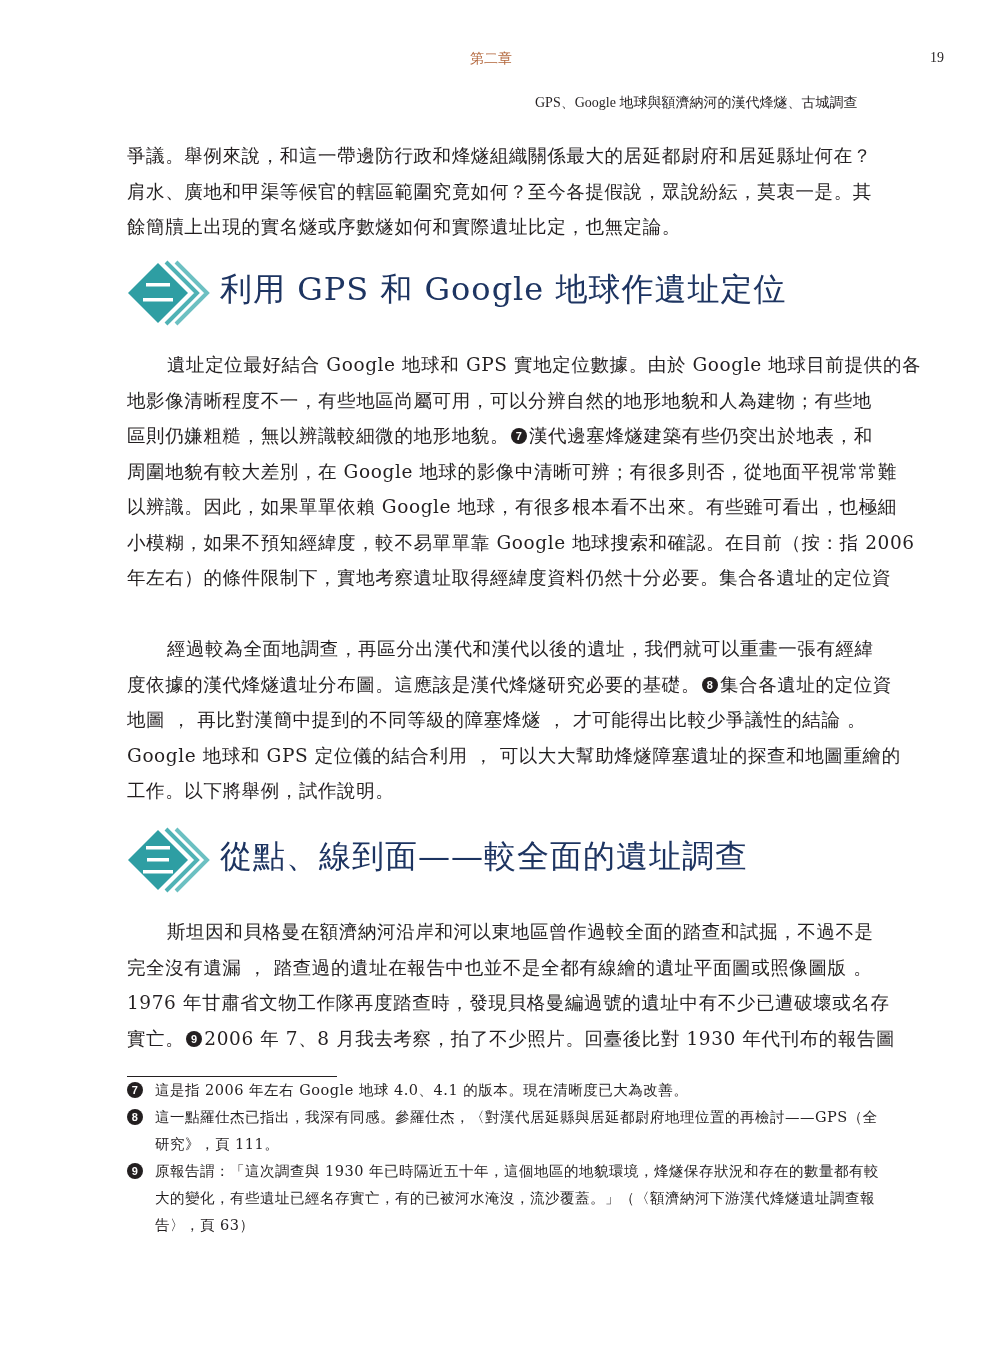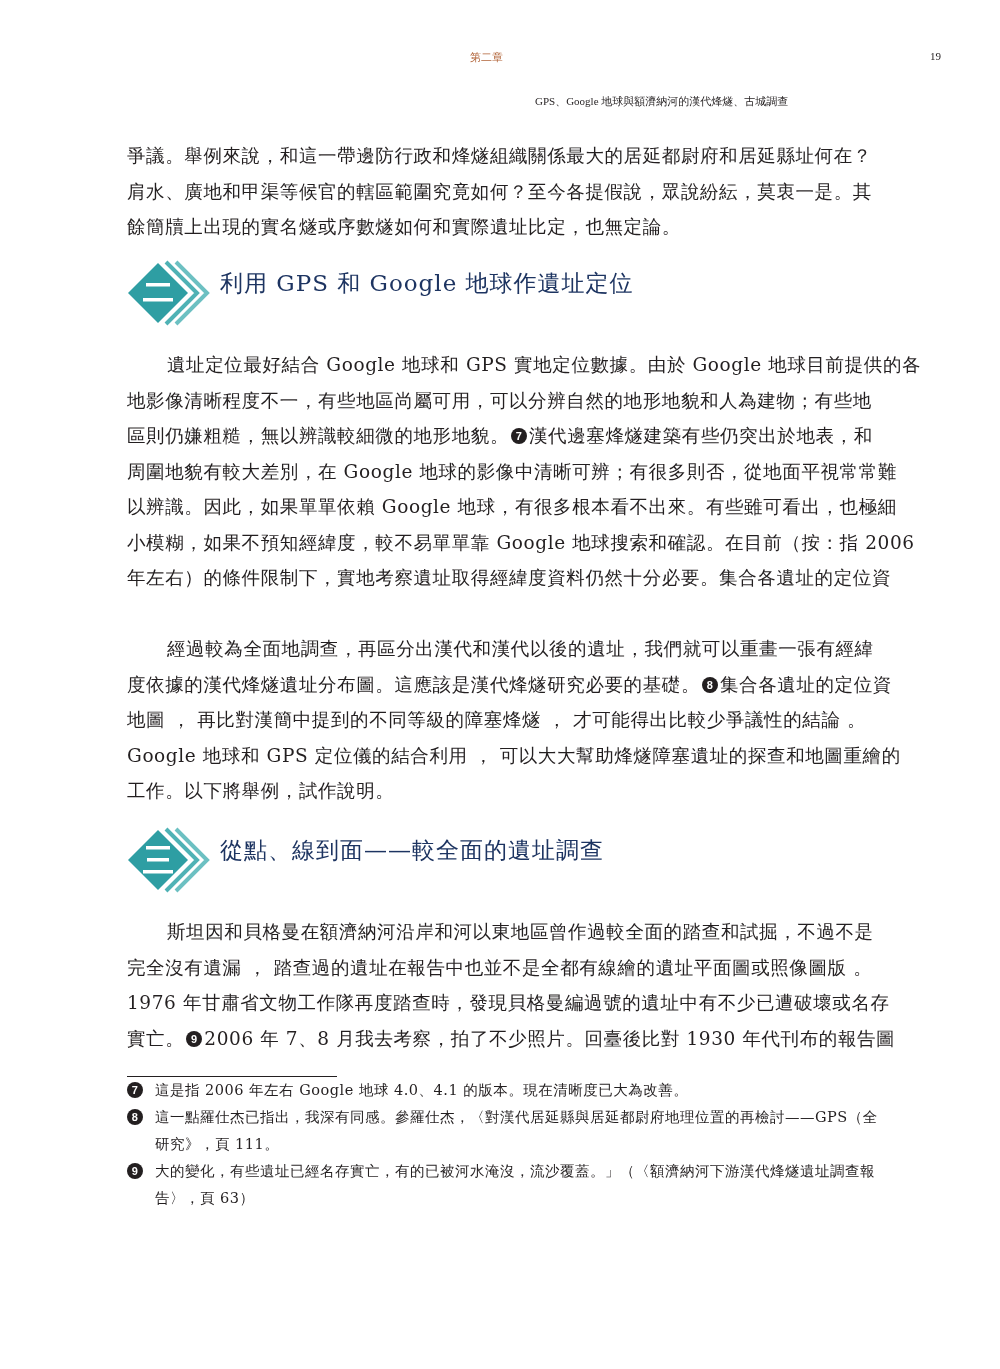--- a/index.html
+++ b/index.html
@@ -1,29 +1,29 @@
 <!DOCTYPE html>
 <html><head>
 <meta charset="utf-8">
 <style>
   html, body { margin:0; padding:0; background:#ffffff; }
   body { width:1000px; height:1369px; position:relative; overflow:hidden;
          font-family:"DejaVu Serif","Liberation Serif",serif; color:#231f20; }
-  .running-head { position:absolute; top:48px; left:0; width:1000px; height:24px; font-size:11px; }
+  .running-head { position:absolute; top:48px; left:0; width:1000px; height:24px; font-size:14px; }
   .rh-chapter { position:absolute; left:470px; top:2px; color:#b2653a; font-family:"Liberation Serif","DejaVu Serif",serif; }
   .rh-title { position:absolute; left:535px; top:2px; color:#231f20; font-family:"Liberation Serif","DejaVu Serif",serif;margin-top:44px; }
   .rh-page { position:absolute; left:930px; top:2px; font-weight:normal; font-family:"Liberation Serif",serif; }
   .para { position:absolute; left:127px; width:770px; font-size:18.5px; line-height:35.5px; letter-spacing:0.6px; text-align:justify; }
   .para .ln { display:block; white-space:nowrap; height:35.5px; }
   .indent { padding-left:40px; }
   .note-mark { display:inline-block; width:16px; height:16px; border-radius:50%; background:#231f20; color:#fff;
                font-size:11px; line-height:16px; text-align:center; font-family:"Liberation Sans",sans-serif; font-weight:bold; vertical-align:2px; margin:0 2px; }
   .heading { position:absolute; left:124px; height:70px; width:700px; }
   .heading .icon { position:absolute; left:0; top:0; width:92px; height:70px; }
-  .heading .htext { position:absolute; left:96px; top:10px; font-size:23px; color:#1d3461; letter-spacing:1px;
+  .heading .htext { position:absolute; left:96px; top:10px; font-size:32px; color:#1d3461; letter-spacing:1px;
                     font-family:"DejaVu Serif","Liberation Serif",serif; white-space:nowrap; }
   .fn-rule { position:absolute; left:127px; top:1076px; width:210px; height:1px; background:#231f20; }
   .footnotes { position:absolute; left:127px; top:1077px; width:770px; font-size:14.5px; line-height:27px; letter-spacing:0.5px; }
   .fn { position:relative; padding-left:28px; }
   .fn .fn-mark { position:absolute; left:0; top:5px; width:16px; height:16px; border-radius:50%; background:#231f20; color:#fff;
                  font-size:11px; line-height:16px; text-align:center; font-family:"Liberation Sans",sans-serif; font-weight:bold; }
   .fn .ln { display:block; white-space:nowrap; }
 </style>
 </head>
 <body>
@@ -94,16 +94,17 @@
     <span class="fn-mark">7</span>
     <span class="ln">這是指 2006 年左右 Google 地球 4.0、4.1 的版本。現在清晰度已大為改善。</span>
   </div>
   <div class="fn">
     <span class="fn-mark">8</span>
     <span class="ln">這一點羅仕杰已指出，我深有同感。參羅仕杰，〈對漢代居延縣與居延都尉府地理位置的再檢討——GPS（全</span>
     <span class="ln">研究》，頁 111。</span>
   </div>
   <div class="fn">
     <span class="fn-mark">9</span>
+    <span class="ln">原報告謂：「這次調查與 1930 年已時隔近五十年，這個地區的地貌環境，烽燧保存狀況和存在的數量都有較</span>
     <span class="ln">大的變化，有些遺址已經名存實亡，有的已被河水淹沒，流沙覆蓋。」（〈額濟納河下游漢代烽燧遺址調查報</span>
     <span class="ln">告〉，頁 63）</span>
   </div>
 </div>
 
 </body></html>

